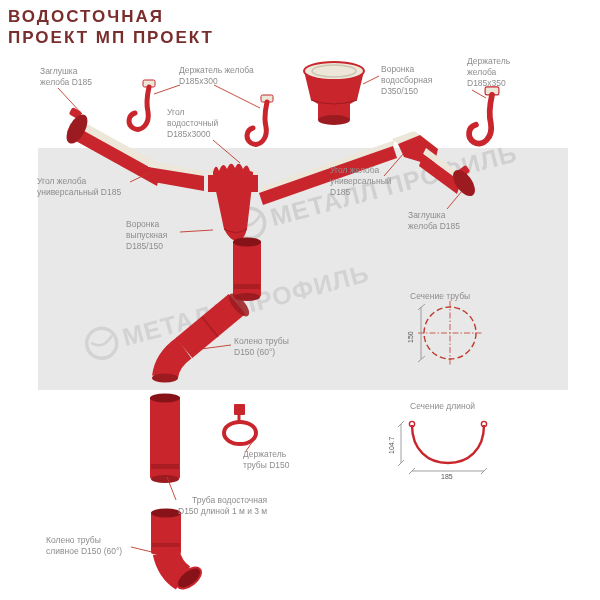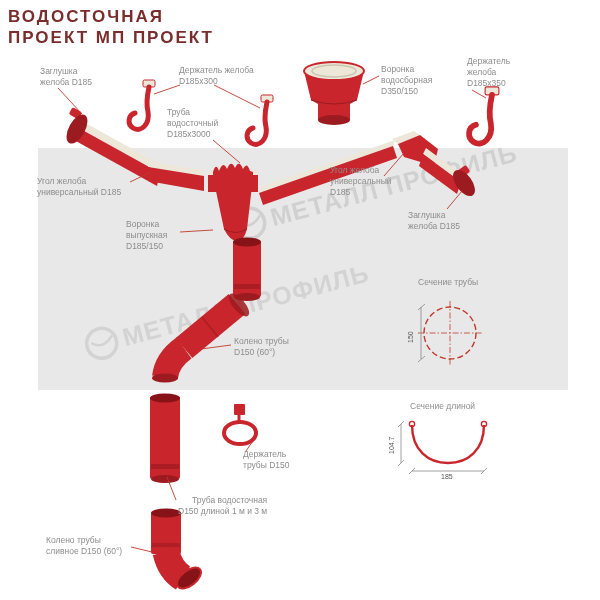--- a/index.html
+++ b/index.html
@@ -179,36 +179,36 @@
   <div class="lbl" style="left:40px;top:66px;">Заглушка
 желоба D185</div>
   <div class="lbl" style="left:167px;top:65px;margin-left:12px;">Держатель желоба
 D185x300</div>
   <div class="lbl" style="left:381px;top:64px;">Воронка
 водосборная
 D350/150</div>
   <div class="lbl" style="left:467px;top:56px;">Держатель
 желоба
 D185x350</div>
-  <div class="lbl" style="left:167px;top:107px;">Труба
+  <div class="lbl" style="left:167px;top:107px;">Угол
 водосточный
 D185x3000</div>
   <div class="lbl" style="left:37px;top:176px;">Угол желоба
 универсальный D185</div>
   <div class="lbl" style="left:330px;top:165px;">Угол желоба
 универсальный
 D185</div>
   <div class="lbl" style="left:408px;top:210px;">Заглушка
 желоба D185</div>
   <div class="lbl" style="left:126px;top:219px;">Воронка
 выпускная
 D185/150</div>
   <div class="lbl" style="left:234px;top:336px;">Колено трубы
 D150 (60°)</div>
-  <div class="lbl" style="left:410px;top:277px;margin-left:8px;">Сечение трубы</div>
+  <div class="lbl" style="left:410px;top:291px;">Сечение трубы</div>
   <div class="lbl" style="left:243px;top:449px;">Держатель
 трубы D150</div>
   <div class="lbl" style="left:178px;top:495px;text-align:right;">Труба водосточная
 D150 длиной 1 м и 3 м</div>
   <div class="lbl" style="left:410px;top:401px;">Сечение длиной</div>
   <div class="lbl" style="left:46px;top:535px;">Колено трубы
 сливное D150 (60°)</div>
 
   <div class="dim v" style="left:407px;top:343px;">150</div>
   <div class="dim v" style="left:388px;top:454px;">104.7</div>

